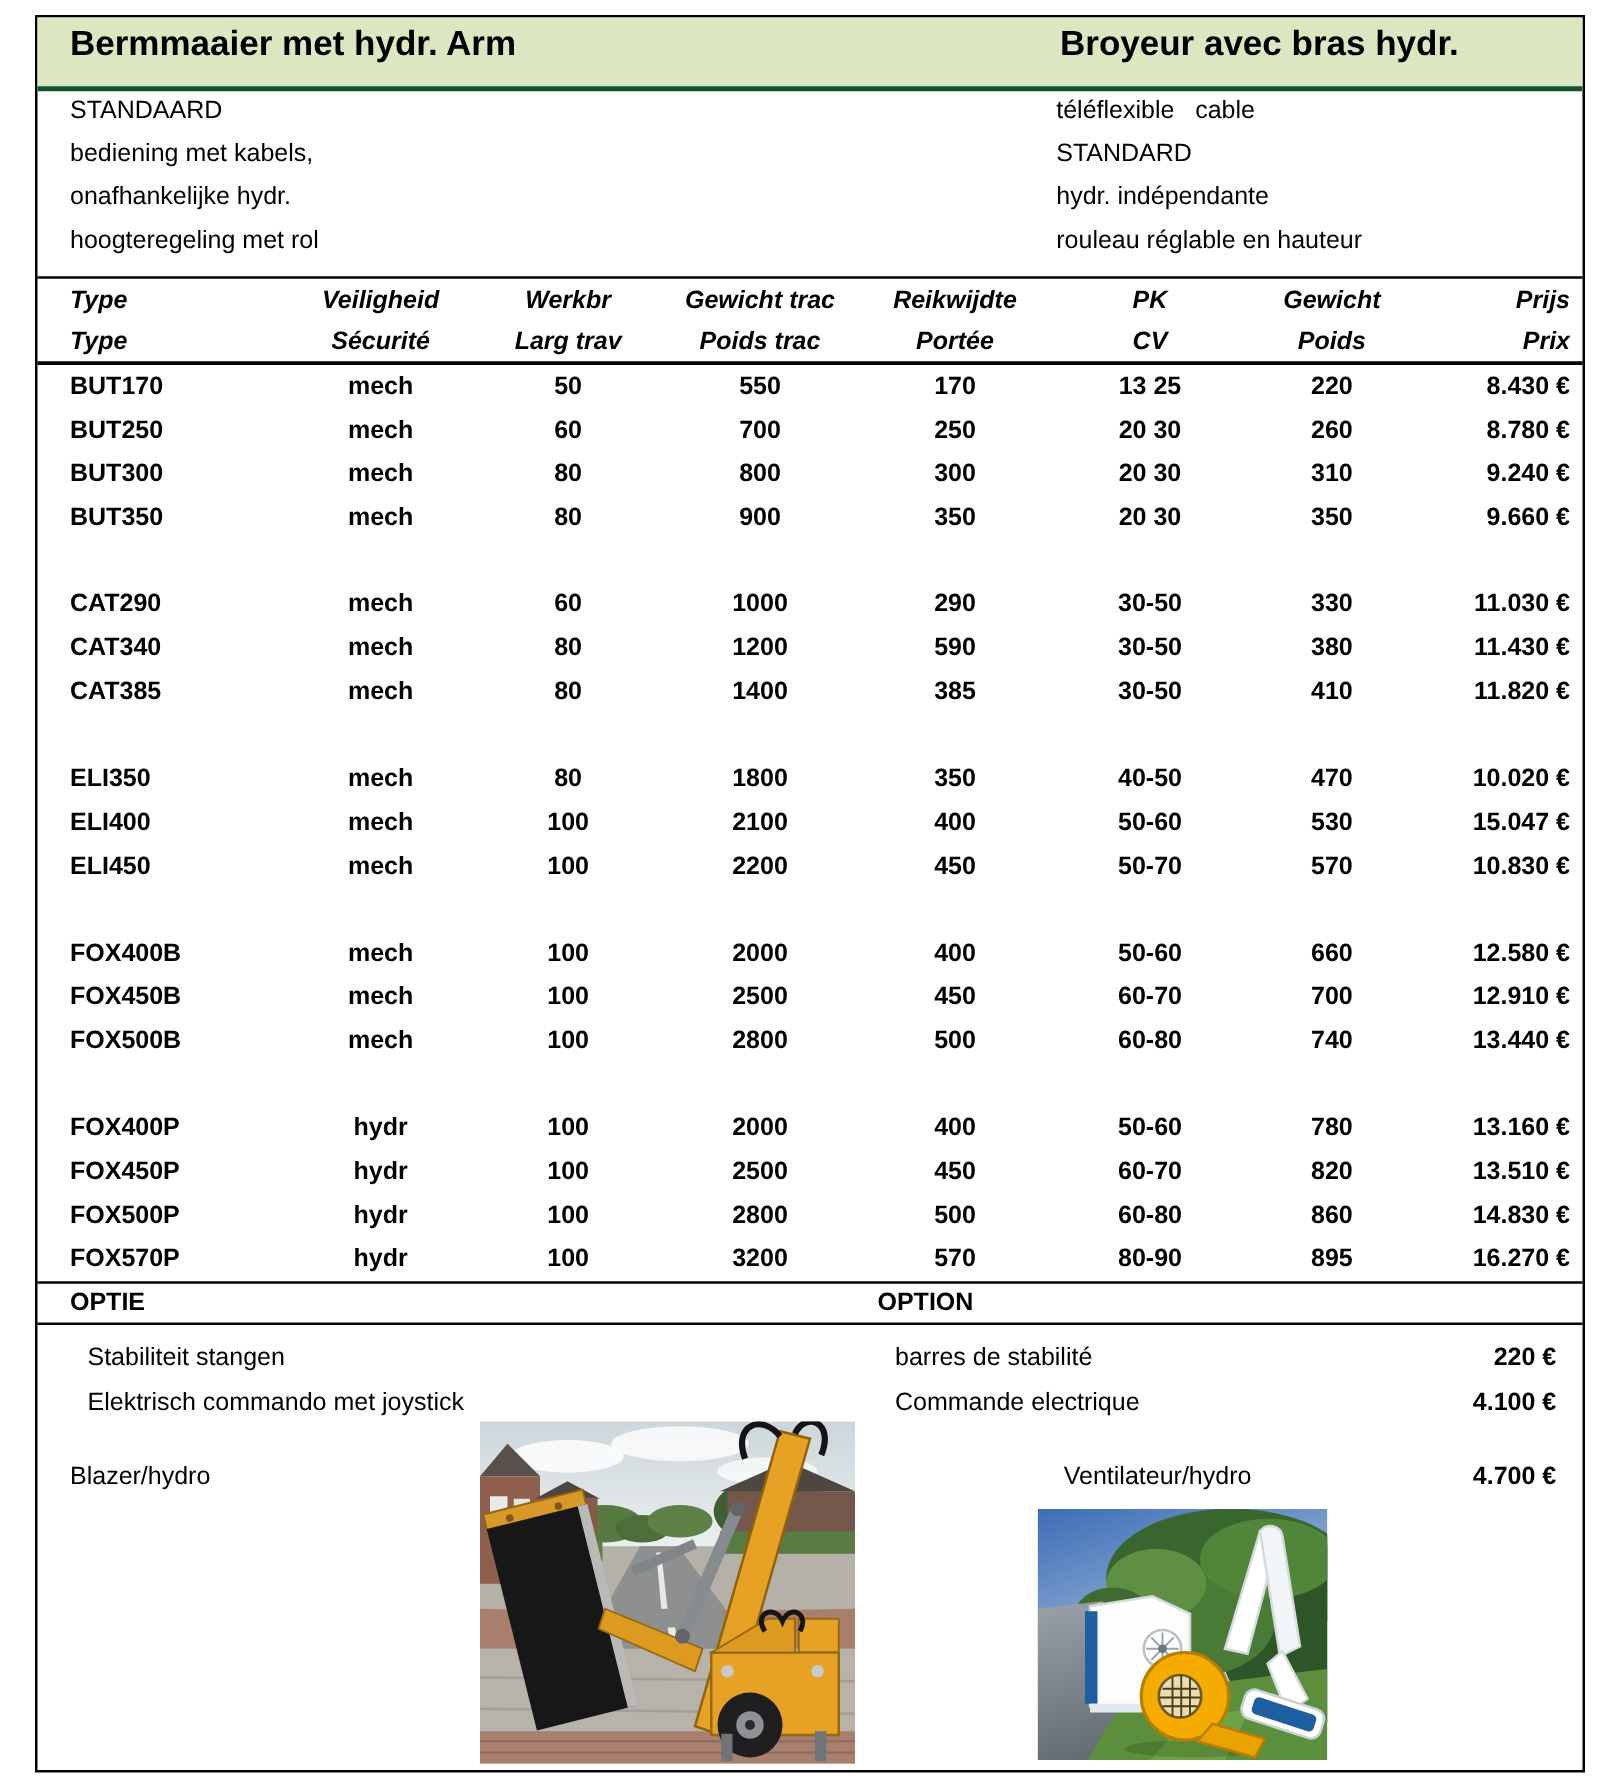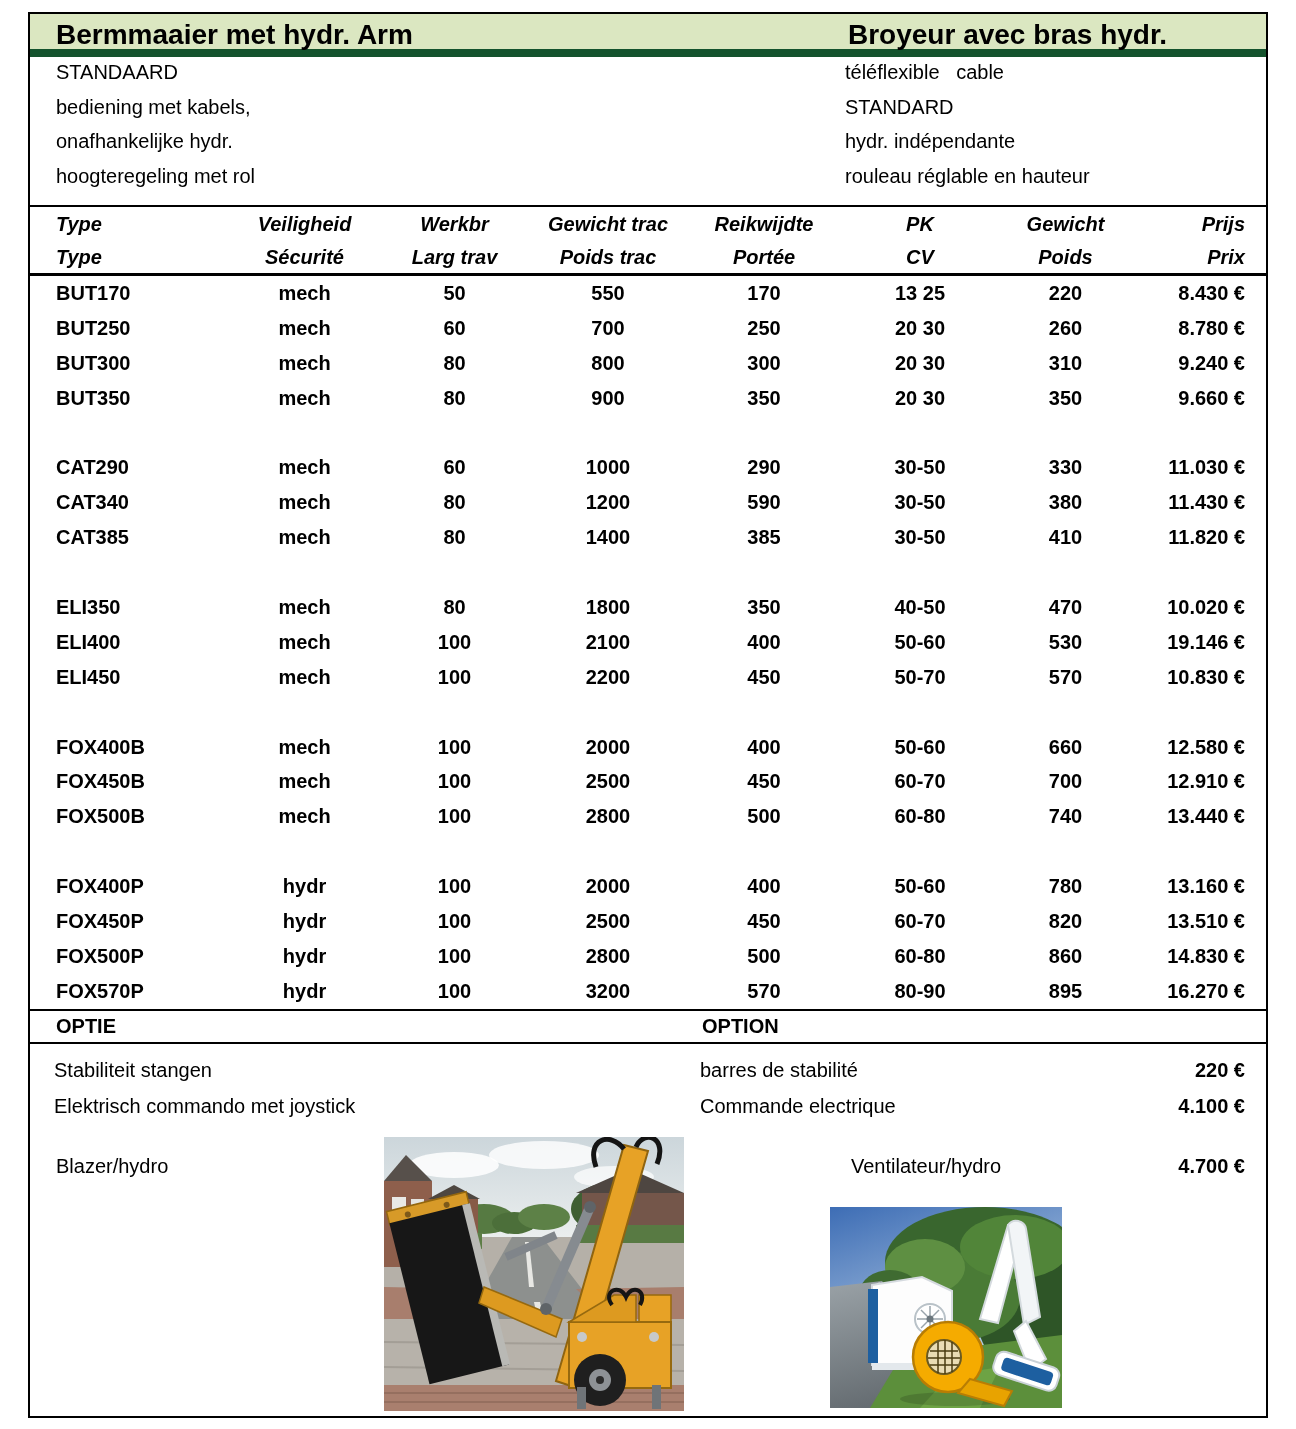--- a/index.html
+++ b/index.html
@@ -8,21 +8,21 @@
     width:1296px; height:1429px; position:relative;
     font-family:"Liberation Sans","DejaVu Sans",sans-serif;
     color:#000;
   }
   .doc {
     position:absolute; left:28px; top:12px; width:1240px; height:1406px;
     border:2px solid #000; background:#fff;
   }
   
   .titlebar {
-    height:43px; background:#dbe7c1; border-bottom:8px solid #14532d; position:relative;
+    height:59px; background:#dbe7c1; border-bottom:4px solid #14532d; position:relative;
   }
   .title { position:absolute; top:5px; font-size:28px; font-weight:bold; white-space:nowrap; }
   .title.nl { left:26px; }
   .title.fr { left:818px; }
   
   .standard { height:150px; border-bottom:2px solid #000; position:relative; font-size:20px; }
   .std-col { position:absolute; top:-2px; }
   .std-col.nl { left:26px; }
   .std-col.fr { left:815px; }
   .std-line { height:34.5px; line-height:34.5px; white-space:pre; }
@@ -31,33 +31,33 @@
     display:grid;
     grid-template-columns:200px 149px 151px 156px 156px 156px 135px 1fr;
     align-items:center; height:33px;
   }
   .thead { height:69px; border-bottom:3px solid #000; font-size:20px; font-weight:bold; font-style:italic; padding-top:1px; }
   .tbody { height:735px; border-bottom:2px solid #000; font-size:20px; font-weight:bold; }
   .tbody .tr { height:34.9px; }
   .td { white-space:nowrap; }
   .td.l { padding-left:26px; text-align:left; }
   .td.c { text-align:center; }
-  .td.r { text-align:right; padding-right:21px; }
+  .td.r { text-align:right; padding-right:10px; }
   
   .optie-row {
     height:33px; border-bottom:2px solid #000;
     display:grid; grid-template-columns:646px 1fr; align-items:center;
     font-size:20px; font-weight:bold;
   }
   .optie-row .oh { padding-left:26px; }
   .options { padding-top:8px; font-size:20px; }
   .opt-row {
     height:36px; display:grid; grid-template-columns:646px 440px 1fr; align-items:center;
   }
-  .opt-row .nl, .opt-row .fr { padding-left:24px; white-space:nowrap; }
+  .opt-row .nl, .opt-row .fr { padding-left:40px; white-space:nowrap; }
   .opt-row .price { text-align:right; padding-right:21px; font-weight:bold; white-space:nowrap; }
   .blazer-row { position:relative; height:36px; margin-top:24px; font-size:20px; }
   .blazer-row .nl  { position:absolute; left:26px;  top:50%; transform:translateY(-50%); white-space:nowrap; }
   .blazer-row .fr  { position:absolute; left:821px; top:50%; transform:translateY(-50%); white-space:nowrap; }
   .blazer-row .price { position:absolute; right:21px; top:50%; transform:translateY(-50%); font-weight:bold; white-space:nowrap; }
   
   .photo { position:absolute; overflow:hidden; }
   .photo svg { display:block; }
   .photo-left  { left:354px; top:1123px; width:300px; height:274px; }
   .photo-right { left:800px; top:1193px; width:232px; height:201px; }
@@ -194,21 +194,21 @@
         <span class="td r">10.020 €</span>
     </div>
     <div class="tr">
       <span class="td l">ELI400</span>
         <span class="td c">mech</span>
         <span class="td c">100</span>
         <span class="td c">2100</span>
         <span class="td c">400</span>
         <span class="td c">50-60</span>
         <span class="td c">530</span>
-        <span class="td r">19.146 €</span>
+        <span class="td r">15.047 €</span>
     </div>
     <div class="tr">
       <span class="td l">ELI450</span>
         <span class="td c">mech</span>
         <span class="td c">100</span>
         <span class="td c">2200</span>
         <span class="td c">450</span>
         <span class="td c">50-70</span>
         <span class="td c">570</span>
         <span class="td r">10.830 €</span>

